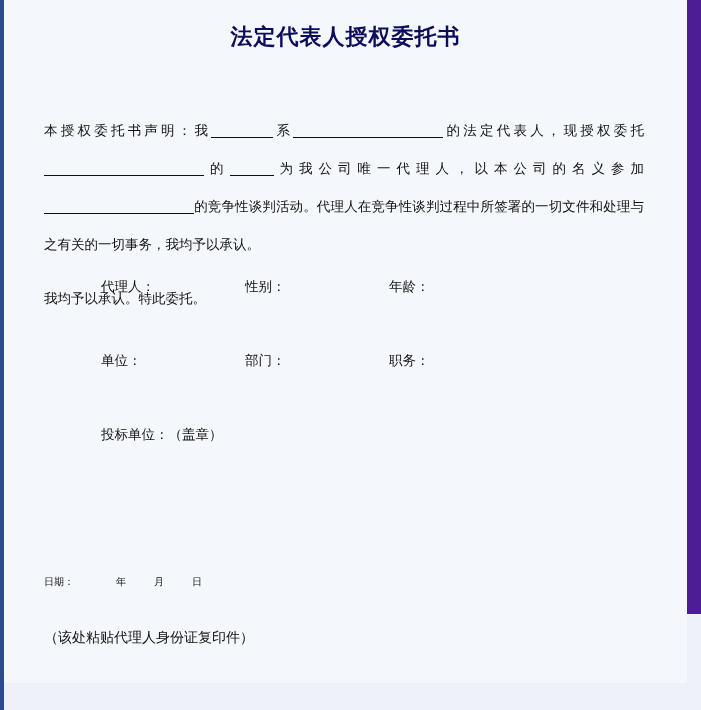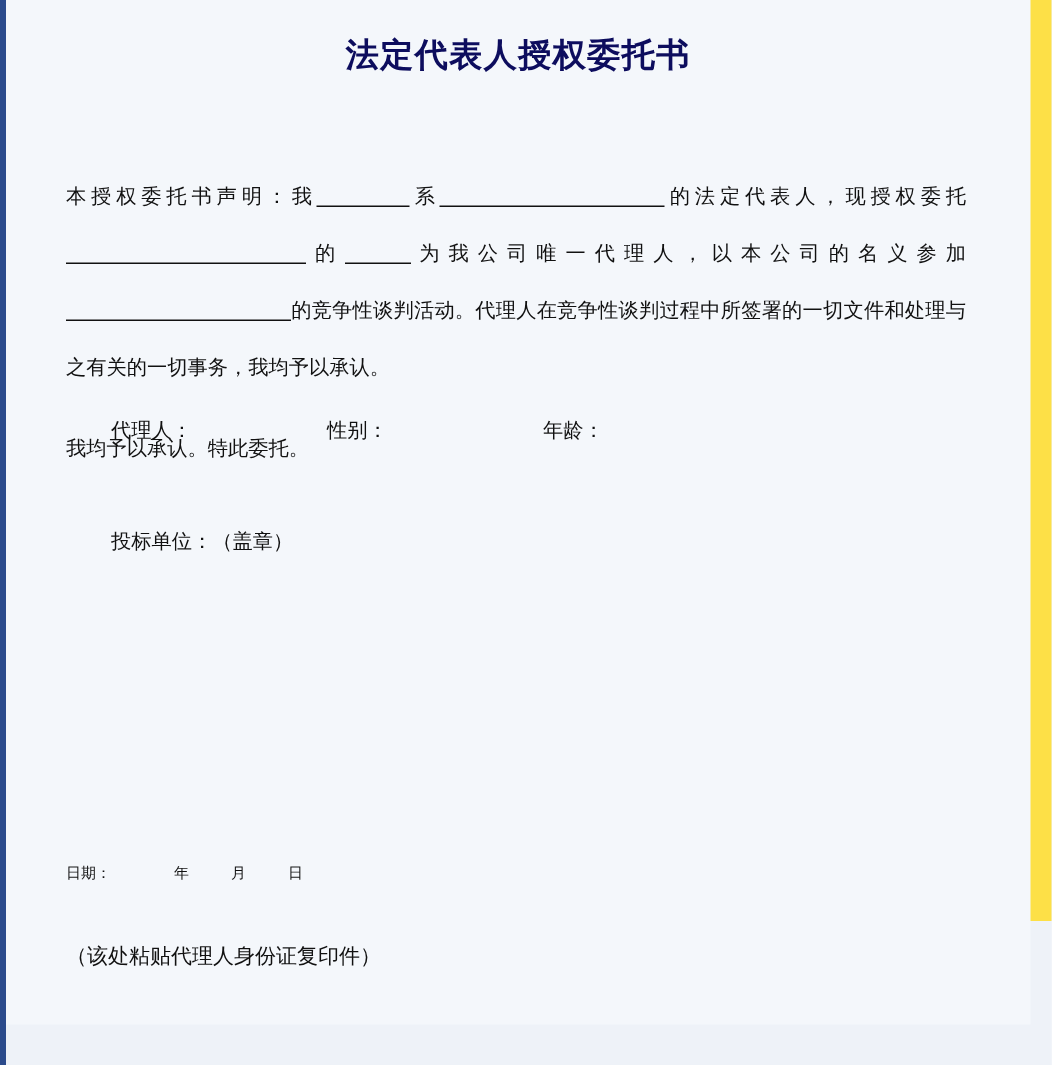--- a/index.html
+++ b/index.html
@@ -10,21 +10,21 @@
     width: 701px;
     height: 710px;
     background: #eef2f8;
     font-family: "Liberation Sans", sans-serif;
     overflow: hidden;
   }
   .page {
     position: relative;
     width: 701px;
     height: 614px;
-    background: #fde047;
+    background: #4c1d95;
     box-sizing: border-box;
   }
   .left-rule {
     position: absolute;
     left: 0;
     top: 0;
     width: 4px;
     height: 710px;
     background: #2b4b8c;
   }
@@ -72,21 +72,21 @@
     vertical-align: -3px;
   }
   .ul-1 { width: 62px; }
   .ul-2 { width: 150px; }
   .ul-3 { width: 160px; }
   .ul-4 { width: 44px; }
   .ul-5 { width: 150px; }
 
   .fields {
     position: absolute;
-    left: 28px;
+    left: 55px;
     top: 278px;
     width: 600px;
     font-size: 13.5px;
     color: #111111;
   }
   .field-row {
     position: relative;
     height: 74px;
   }
   .field-cell {
@@ -148,20 +148,25 @@
     </div>
 
     <div class="fields">
 
       <div class="field-row">
         <span class="field-cell c1">代理人：</span>
         <span class="field-cell c2">性别：</span>
         <span class="field-cell c3">年龄：</span>
       </div>
 
+      <div class="field-row">
+        <span class="field-cell c1">单位：</span>
+        <span class="field-cell c2">部门：</span>
+        <span class="field-cell c3">职务：</span>
+      </div>
 
       <div class="single-row">
         <span class="field-cell">投标单位：（盖章）</span>
       </div>
 
 
     </div>
 
     <div class="date-line"><span>日期：</span><span class="date-gap-1"></span><span>年</span><span class="date-gap-2"></span><span>月</span><span class="date-gap-3"></span><span>日</span></div>
 

